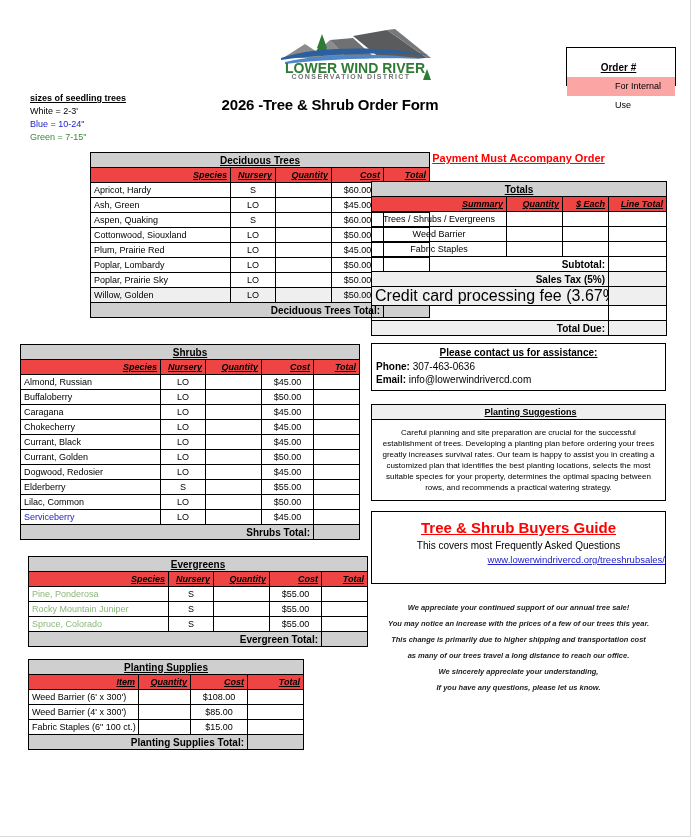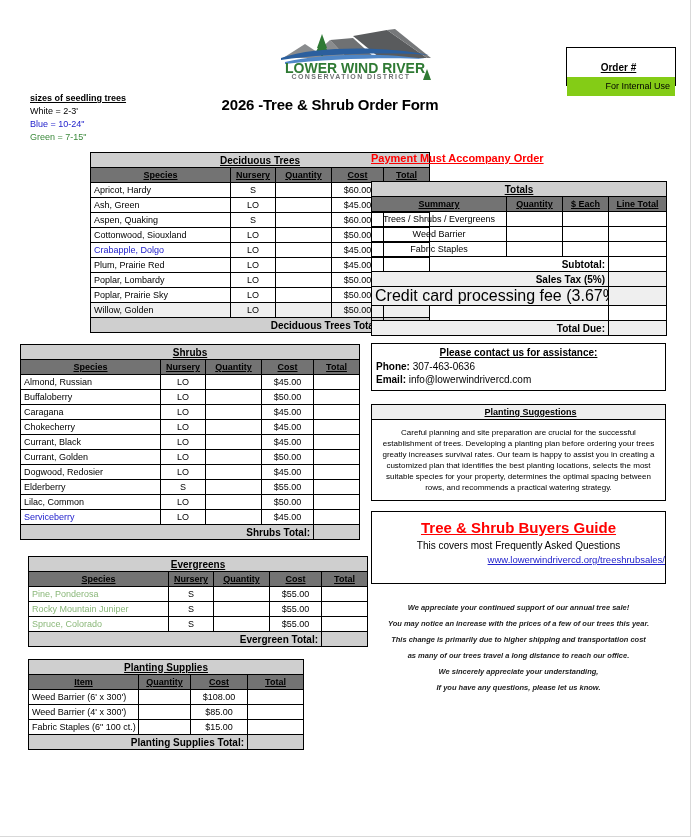--- a/index.html
+++ b/index.html
@@ -30,59 +30,59 @@
     position:absolute;left:566px;top:47px;width:110px;height:39px;
     border:1px solid #000;box-sizing:border-box;
   }
   .order-box .ob-top{
     height:19px;line-height:19px;text-align:center;padding-right:5px;
     font-size:10px;font-weight:bold;text-decoration:underline;
     box-sizing:border-box;
     margin-top:10px;
   }
   .order-box .ob-bot{
-    height:19px;line-height:19px;text-align:right;padding-right:5px;
-    font-size:9px;background:#84cc16;box-sizing:border-box;
+    height:19px;line-height:19px;padding-right:5px;
+    font-size:9px;background:#fca5a5;box-sizing:border-box;padding-left:48px;
   }
   
   .legend{position:absolute;left:30px;top:92px;font-size:9px;line-height:13px;}
   .legend .lg-title{font-weight:bold;text-decoration:underline;font-size:9px;}
   .legend .lg-white{color:#000;}
   .legend .lg-blue{color:#2222cc;}
   .legend .lg-green{color:#3c8a3c;}
 
   
   table.t{border-collapse:collapse;table-layout:fixed;font-size:9px;}
   table.t td{
     border:1px solid #000;
     padding:0 3px;
     height:15px;
     box-sizing:border-box;
     overflow:hidden;white-space:nowrap;
   }
   .band{background:#cfcfcf;text-align:center;font-weight:bold;font-size:10px;
         text-decoration:underline;height:16px;}
-  .colhead{background:#737373;text-align:center;font-weight:bold;
-           text-decoration:underline;font-size:9px;}
+  .colhead{background:#ef4444;text-align:right;font-weight:bold;
+           text-decoration:underline;font-size:9px;font-style:italic;}
   .totalrow td{background:#cfcfcf;font-weight:bold;font-size:10px;text-align:right;}
   .totalrow td.blank{background:#cfcfcf;}
   .c{text-align:center;}
   .r{text-align:right;}
   .shade{background:#efefef;}
   .blue-txt{color:#2222cc;}
   .green-txt{color:#8bb87a;}
 
   .tbl-decid{position:absolute;left:43px;top:152px;width:323px;margin-left:47px;}
   .tbl-shrub{position:absolute;left:20px;top:344px;width:323px;}
   .tbl-ever{position:absolute;left:28px;top:556px;width:323px;}
   .tbl-supply{position:absolute;left:28px;top:659px;width:275px;}
 
   
   .pay-note{
-    position:absolute;left:371px;top:152px;width:295px;
+    position:absolute;left:371px;top:152px;width:295px;text-align:center;
     font-size:11px;font-weight:bold;color:#ff0000;text-decoration:underline;
   }
   .tbl-totals{position:absolute;left:371px;top:181px;width:295px;}
   .tbl-totals td{height:14px;}
 
   .contact-box{
     position:absolute;left:371px;top:343px;width:295px;height:48px;
     border:1px solid #000;box-sizing:border-box;padding:3px 4px 0 4px;
   }
   .contact-box .cb-title{
@@ -202,27 +202,20 @@
           <td class=""></td>
         </tr>
         <tr>
           <td class="">Cottonwood, Siouxland</td>
           <td class="c">LO</td>
           <td class="c"></td>
           <td class="c">$50.00</td>
           <td class=""></td>
         </tr>
         <tr>
-          <td class="blue-txt">Crabapple, Dolgo</td>
-          <td class="c">LO</td>
-          <td class="c"></td>
-          <td class="c">$45.00</td>
-          <td class=""></td>
-        </tr>
-        <tr>
           <td class="">Plum, Prairie Red</td>
           <td class="c">LO</td>
           <td class="c"></td>
           <td class="c">$45.00</td>
           <td class=""></td>
         </tr>
         <tr>
           <td class="">Poplar, Lombardy</td>
           <td class="c">LO</td>
           <td class="c"></td>

